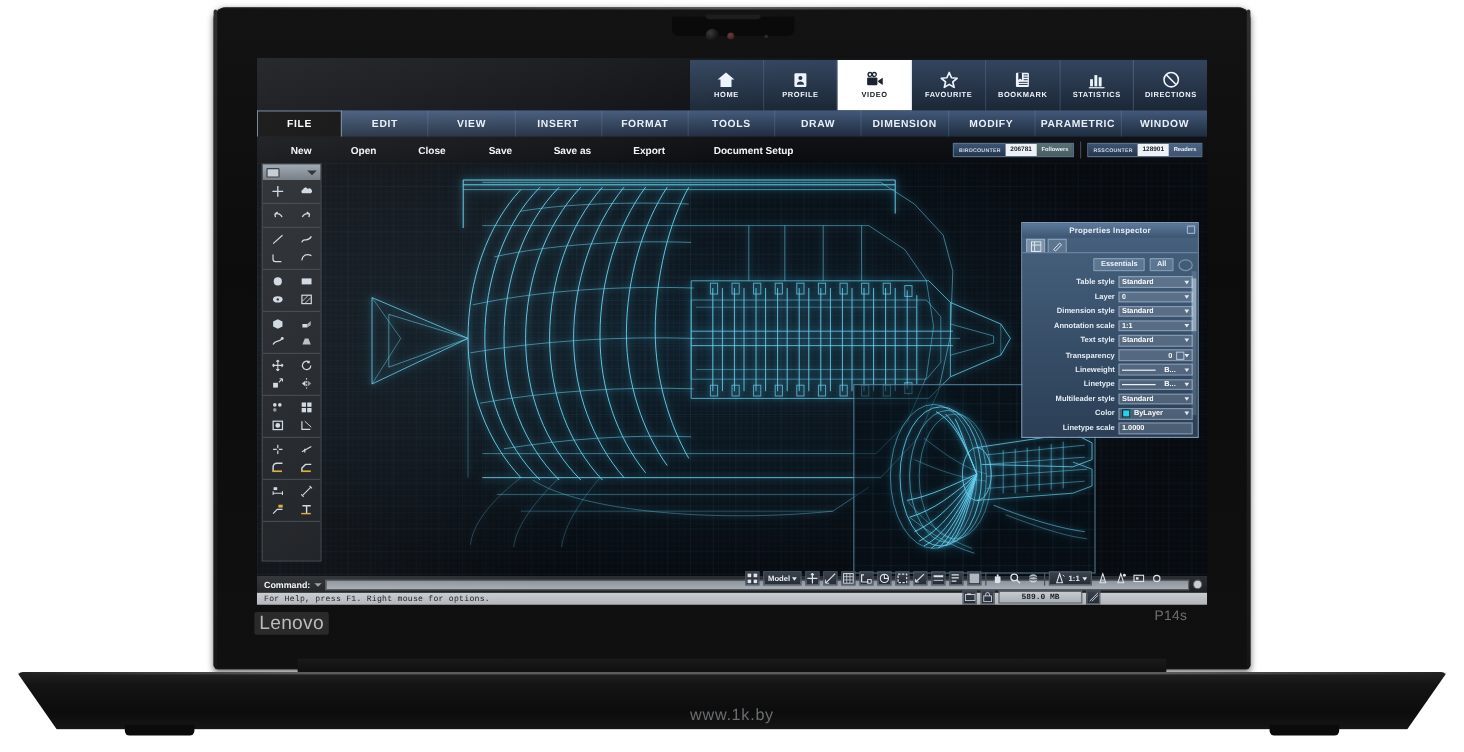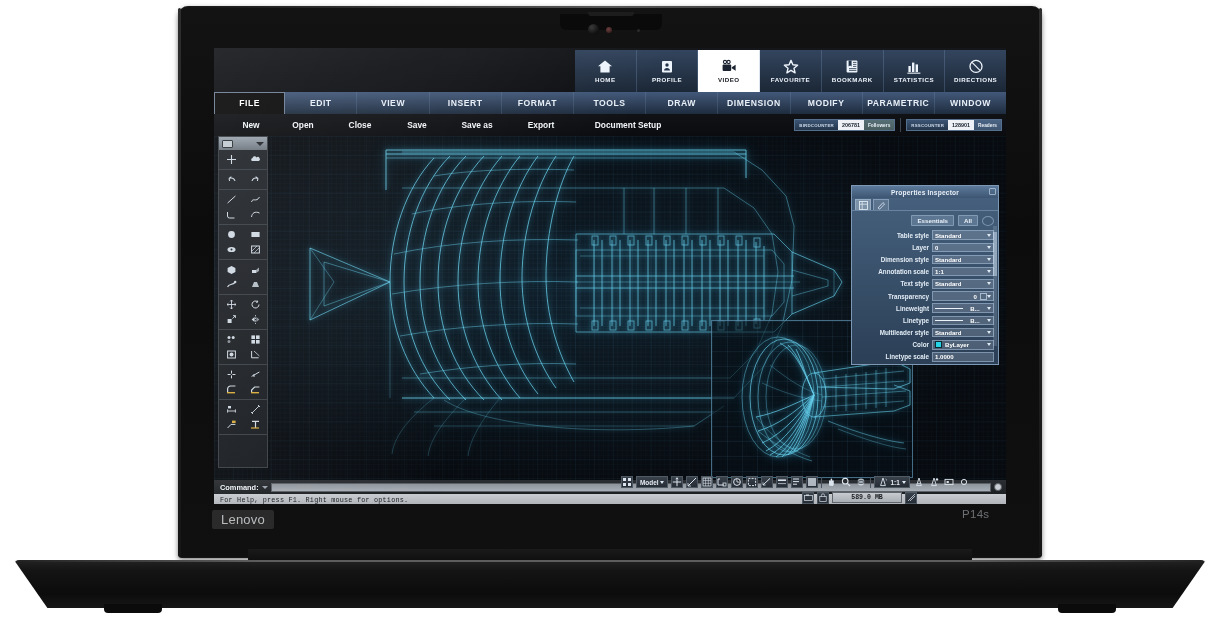--- a/index.html
+++ b/index.html
@@ -190,21 +190,21 @@
   .sb-sep{width:1px;height:11px;background:#4a535e;}
 
   .sb-bottom{position:absolute;left:588px;top:443px;height:13px;display:flex;align-items:center;gap:3px;z-index:25;}
   .mem{height:11px;min-width:70px;display:flex;align-items:center;justify-content:center;
     background:linear-gradient(180deg,#c8ccd1 0%,#a9aeb4 100%);border:1px solid #5e646b;}
   .mem .t{font-size:6.6px;font-weight:bold;color:#191c20;font-family:"Liberation Mono",monospace;}
 
   
   .lenovo{position:absolute;left:212px;top:510px;width:62px;height:19px;
     background:#2a2a2a;display:flex;align-items:center;justify-content:center;border-radius:2px;}
-  .lenovo span{font-size:13px;color:#b9bbbd;letter-spacing:.2px;}
+  .lenovo span{font-size:16px;color:#b9bbbd;letter-spacing:.2px;}
   .model{position:absolute;left:962px;top:508px;font-size:11.5px;color:#6d7073;letter-spacing:.3px;}
 
   
   .hinge{position:absolute;left:248px;top:549px;width:724px;height:14px;
     background:linear-gradient(180deg,#1a1a1a 0%,#0d0d0d 100%);border-radius:0 0 4px 4px;}
   .base{position:absolute;left:14px;top:560px;width:1192px;height:48px;
     background:linear-gradient(180deg,#232323 0%,#141414 22%,#0c0c0c 70%,#171717 100%);
     border-radius:5px 5px 10px 10px;
     clip-path: polygon(0 0, 100% 0, 97.2% 100%, 2.8% 100%);
     box-shadow:0 3px 7px rgba(0,0,0,.45);}
@@ -1037,13 +1037,14 @@
   <div class="lenovo">
     <span>Lenovo</span>
   </div>
   <div class="model">P14s</div>
 
   <div class="hinge"></div>
   <div class="base"></div>
   <div class="base-hl"></div>
   <div class="foot l"></div>
   <div class="foot r"></div>
+  <div class="watermark">www.1k.by</div>
 </div>
 
 </body></html>

